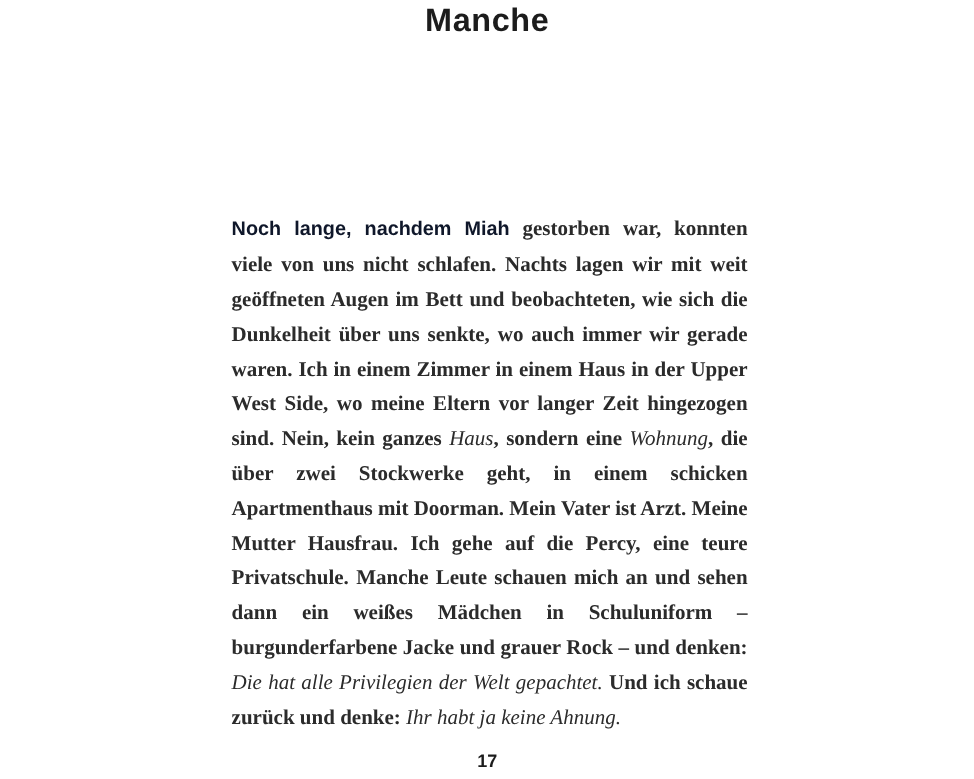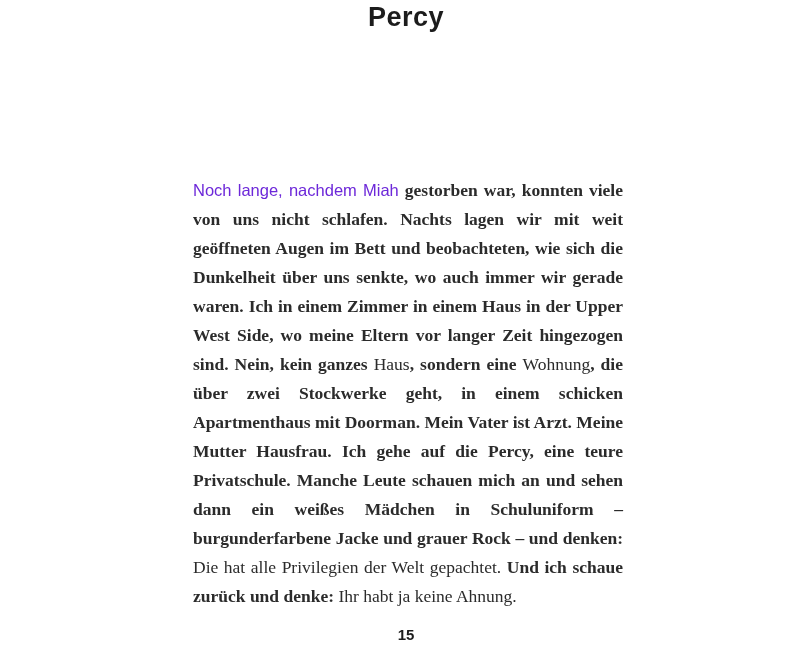--- a/index.html
+++ b/index.html
@@ -35,45 +35,46 @@
     left: 193px;
     width: 430px;
     font-size: 17.5px;
     line-height: 29px;
     text-align: justify;
     color: #2b2b2b;
     margin: 0;
   }
   .seg-bold-sans {
     font-family: "Liberation Sans", sans-serif;
-    font-weight: 400;
+    font-weight: 700;
     font-size: 16.5px;
-    color: #6d28d9;
+    color: #0f172a;
   }
   .seg-normal {
     font-style: normal;
     font-weight: bold;
   }
   .seg-italic {
+    font-style: italic;
   }
   .page-number {
     position: absolute;
     bottom: 6px;
     left: 0;
     width: 100%;
     text-align: center;
     font-family: "Liberation Sans", sans-serif;
     font-weight: 700;
     font-size: 15px;
     color: #1c1c1c;
     margin: 0;
   }
 </style>
 </head>
 <body>
 
 <div class="book-page">
-  <h1 class="chapter-title">Percy</h1>
+  <h1 class="chapter-title">Manche</h1>
 
   <p class="body-paragraph"><span class="seg-bold-sans">Noch lange, nachdem Miah</span><span class="seg-normal"> gestorben war, konnten viele von uns nicht schlafen. Nachts lagen wir mit weit geöffneten Augen im Bett und beobachteten, wie sich die Dunkelheit über uns senkte, wo auch immer wir gerade waren. Ich in einem Zimmer in einem Haus in der Upper West Side, wo meine Eltern vor langer Zeit hingezogen sind. Nein, kein ganzes </span><span class="seg-italic">Haus</span><span class="seg-normal">, sondern eine </span><span class="seg-italic">Wohnung</span><span class="seg-normal">, die über zwei Stockwerke geht, in einem schicken Apartmenthaus mit Doorman. Mein Vater ist Arzt. Meine Mutter Hausfrau. Ich gehe auf die Percy, eine teure Privatschule. Manche Leute schauen mich an und sehen dann ein weißes Mädchen in Schuluniform – burgunderfarbene Jacke und grauer Rock – und denken: </span><span class="seg-italic">Die hat alle Privilegien der Welt gepachtet.</span><span class="seg-normal"> Und ich schaue zurück und denke: </span><span class="seg-italic">Ihr habt ja keine Ahnung.</span></p>
 
-  <div class="page-number">15</div>
+  <div class="page-number">17</div>
 </div>
 
 </body></html>

